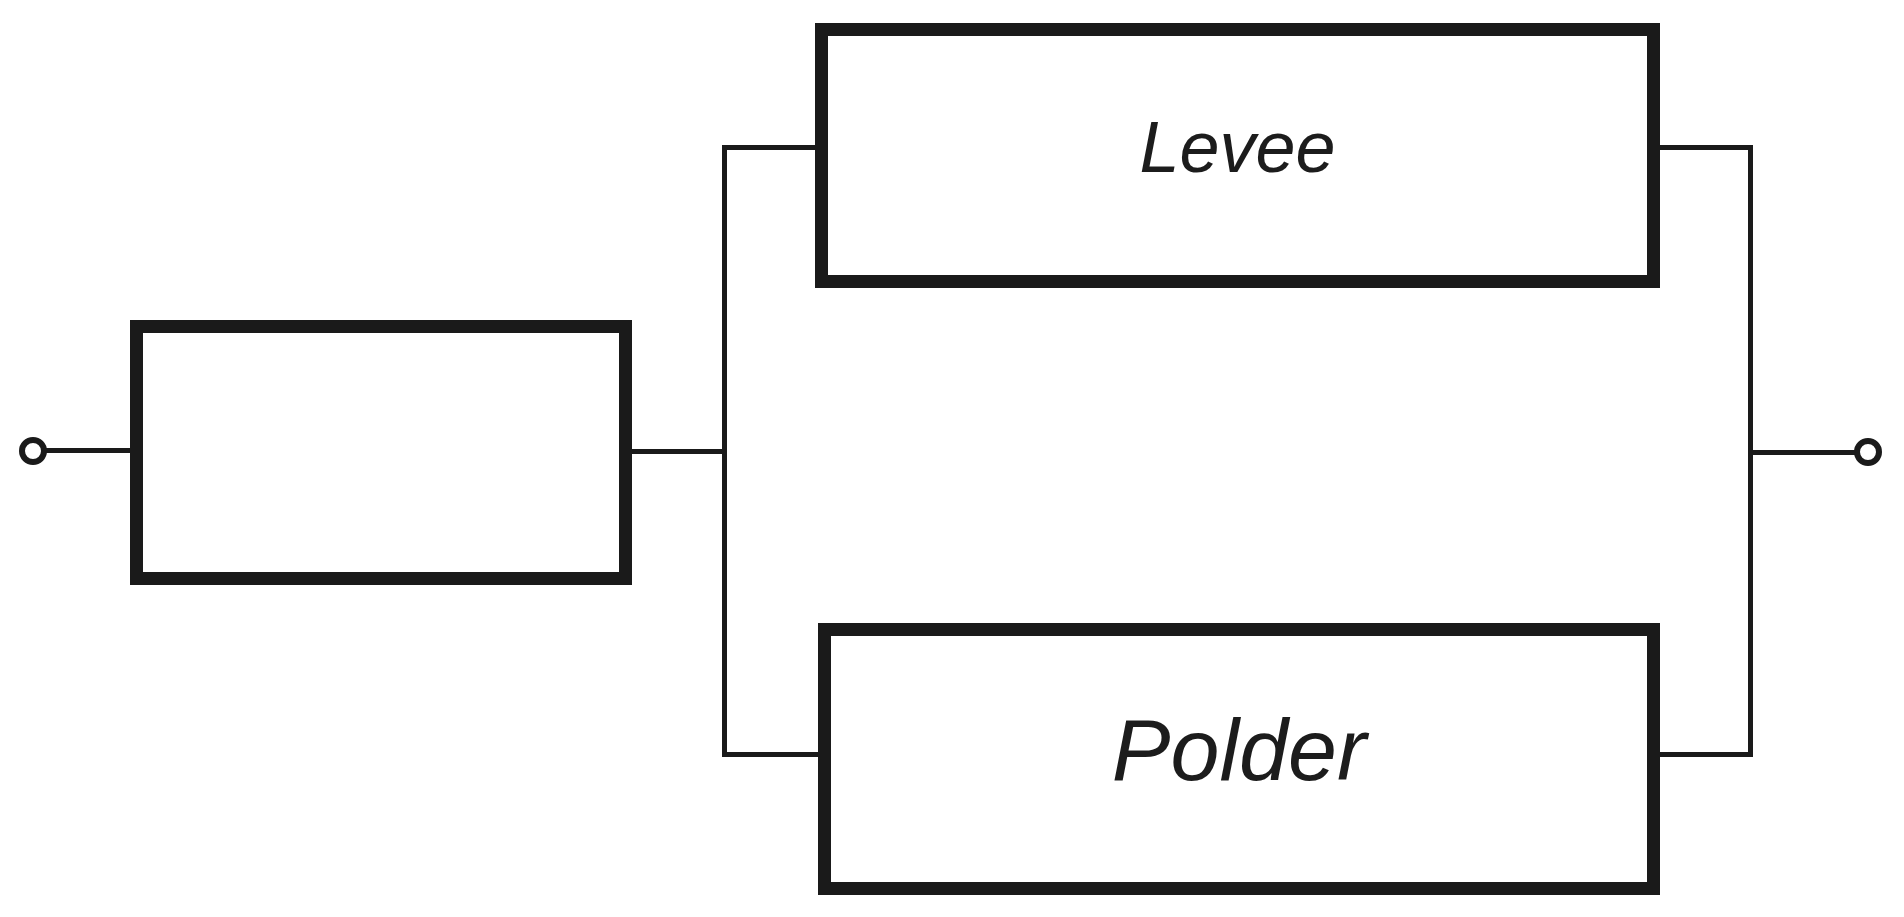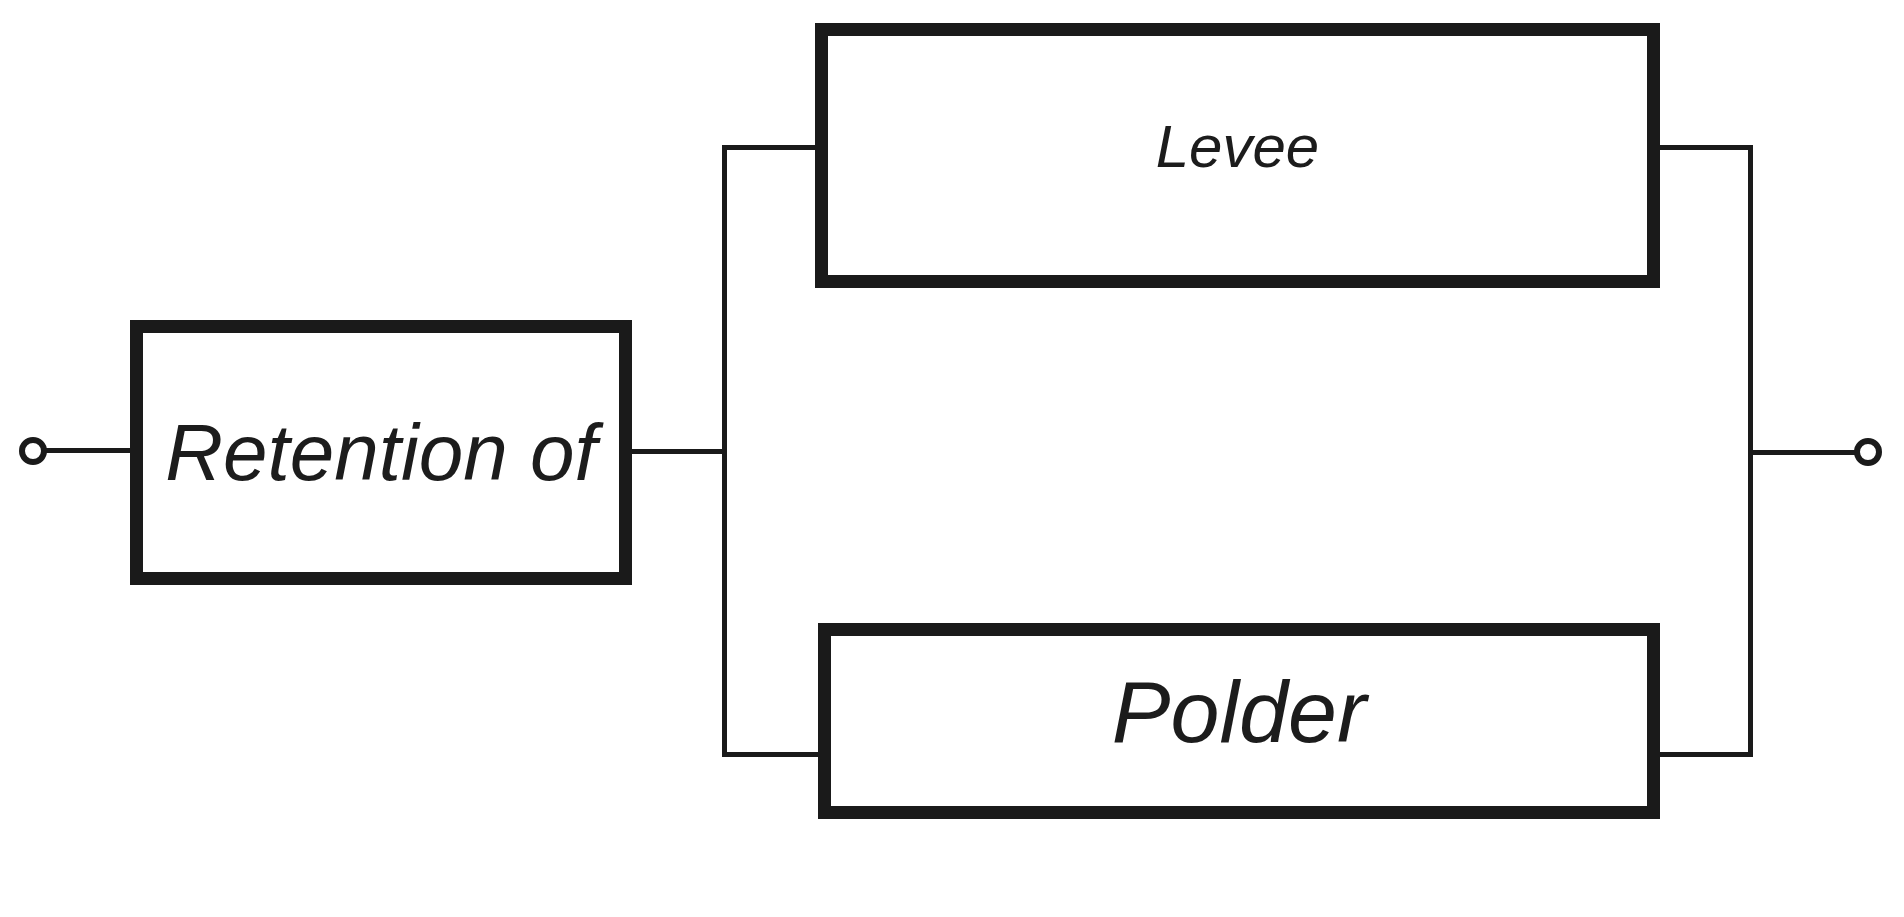--- a/index.html
+++ b/index.html
@@ -37,25 +37,25 @@
   }
   .block-retention {
     left: 130px; top: 320px;
     width: 502px; height: 265px;
     font-size: 80px;
     line-height: 96px;
   }
   .block-levee {
     left: 815px; top: 23px;
     width: 845px; height: 265px;
-    font-size: 60px;
+    font-size: 72px;
   }
   .block-polder {
     left: 818px; top: 623px;
-    width: 842px; height: 196px;
+    width: 842px; height: 272px;
     font-size: 88px;
   }
   .block-levee .label,
   .block-polder .label {
     transform: translateY(-9px);
   }
   .wire {
     position: absolute;
     background: var(--line-color);
   }
@@ -78,21 +78,20 @@
   <div class="wire" style="left:628px; top:449px; width:99px;  height:5px;"></div>
   <div class="wire" style="left:722px; top:145px; width:5px;   height:612px;"></div>
   <div class="wire" style="left:722px; top:145px; width:96px;  height:5px;"></div>
   <div class="wire" style="left:722px; top:752px; width:99px;  height:5px;"></div>
   <div class="wire" style="left:1655px; top:145px; width:98px; height:5px;"></div>
   <div class="wire" style="left:1655px; top:752px; width:98px; height:5px;"></div>
   <div class="wire" style="left:1748px; top:145px; width:5px;  height:612px;"></div>
   <div class="wire" style="left:1753px; top:450px; width:103px; height:5px;"></div>
 
   <div class="block block-retention">
-    <span class="label">Retention of</span>
   </div>
 
   <div class="block block-levee">
     <span class="label">Levee</span>
   </div>
 
   <div class="block block-polder">
     <span class="label">Polder</span>
   </div>
 

